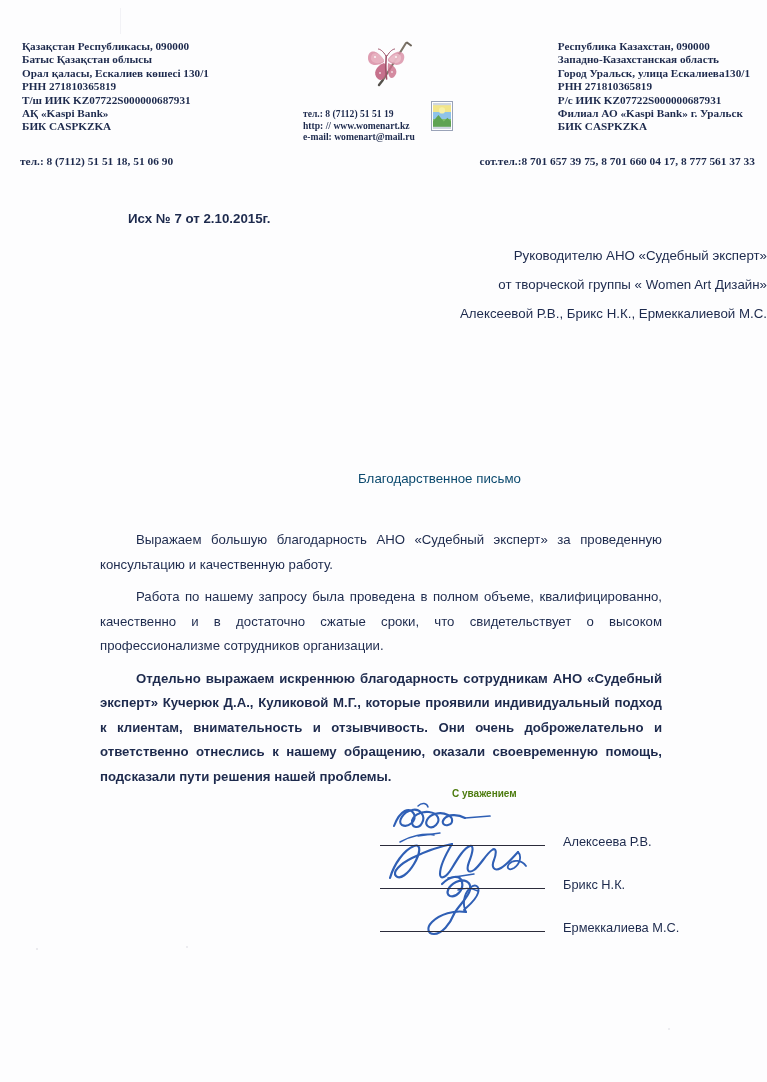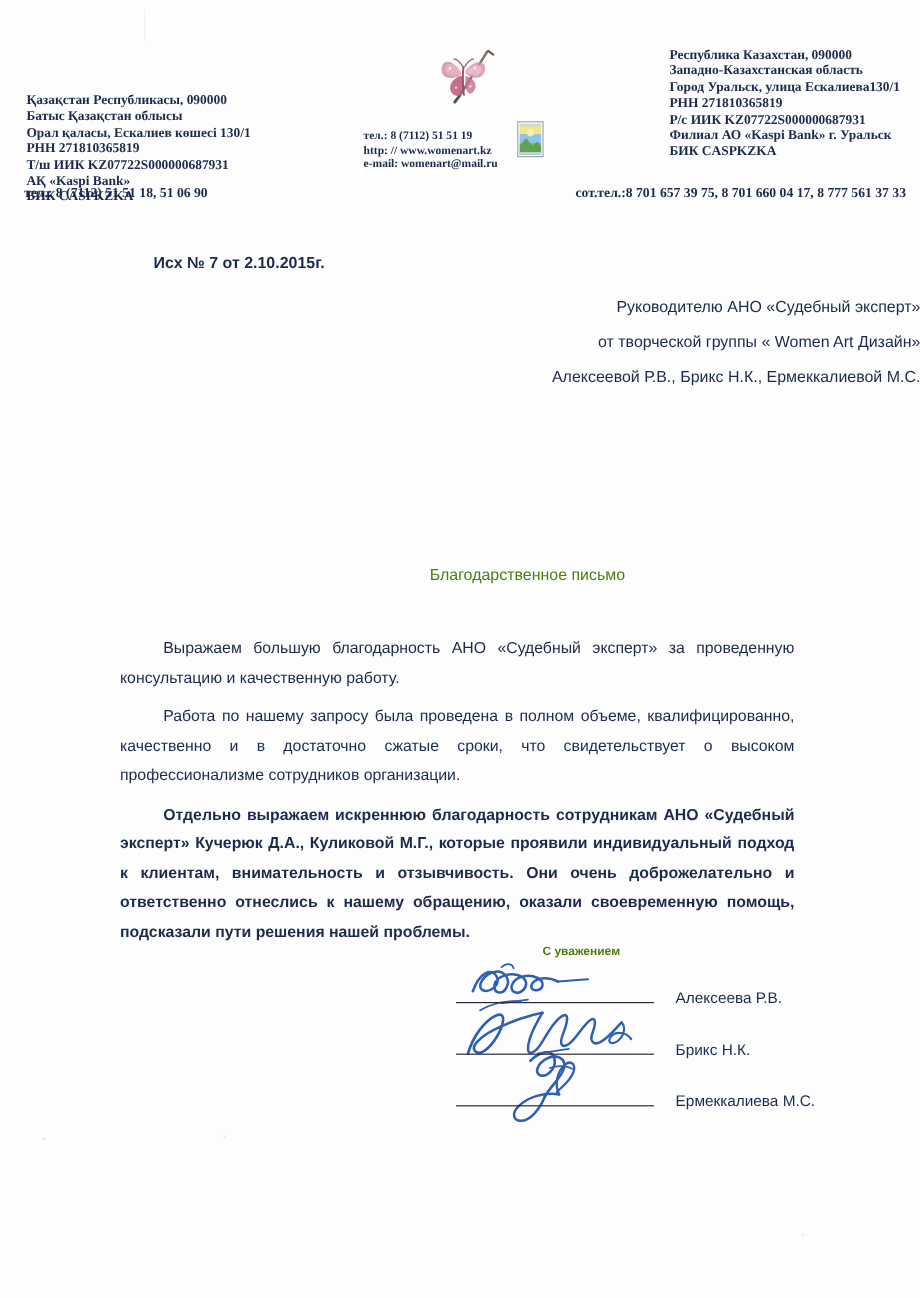--- a/index.html
+++ b/index.html
@@ -28,21 +28,21 @@
   }
   .lh-block {
     position: absolute;
     font-family: "Liberation Serif", serif;
     font-weight: bold;
     font-size: 11.2px;
     line-height: 13.4px;
     color: #1d2a4d;
     white-space: nowrap;
   }
-  .lh-left  { left: 22px;  top: 0; text-align: left; margin-top: 38px; }
+  .lh-left  { left: 22px;  top: 0; text-align: left; }
   .lh-right { right: 17px; top: 0; }
 
   .lh-phone {
     position: absolute;
     top: 115px;
     font-family: "Liberation Serif", serif;
     font-weight: bold;
     font-size: 11.4px;
     color: #1d2a4d;
     white-space: nowrap;
@@ -145,21 +145,21 @@
   
   .letter-title {
     position: absolute;
     left: 0;
     top: 471px;
     width: 767px;
     padding-left: 112px;
     box-sizing: border-box;
     text-align: center;
     font-size: 13.3px;
-    color: #4d7c0f;
+    color: #0c4a6e;
   }
 
   
   .body-copy {
     position: absolute;
     left: 100px;
     top: 528px;
     width: 562px;
     font-size: 13.2px;
     line-height: 24.5px;
@@ -336,21 +336,21 @@
 
           <path d="M72 92 C80 84, 90 82, 92 90 C94 98, 86 106, 80 104 C75 102, 78 94, 86 90 C94 86, 102 90, 100 98 C98 106, 88 114, 84 122" stroke-width="2.2"></path>
           <path d="M84 122 C80 132, 72 142, 64 142 C58 142, 56 136, 62 130 C70 122, 84 118, 96 120" stroke-width="2.1"></path>
           <path d="M96 120 C92 112, 94 102, 100 96 C105 91, 110 94, 108 101 C106 108, 98 114, 94 118" stroke-width="1.9"></path>
           <path d="M78 86 L104 82" stroke-width="1.5"></path>
           <path d="M88 98 C94 96, 102 96, 108 99" stroke-width="1.4"></path>
         </g>
       </svg>
     </div>
 
-    <div class="sign-row" style="margin-top:18px;">
+    <div class="sign-row" style="margin-top:28px;">
       <span class="sign-rule"></span>
       <span class="sign-name">Алексеева Р.В.</span>
     </div>
     <div class="sign-row" style="margin-top:17px;">
       <span class="sign-rule"></span>
       <span class="sign-name">Брикс Н.К.</span>
     </div>
     <div class="sign-row" style="margin-top:17px;">
       <span class="sign-rule"></span>
       <span class="sign-name">Ермеккалиева М.С.</span>

